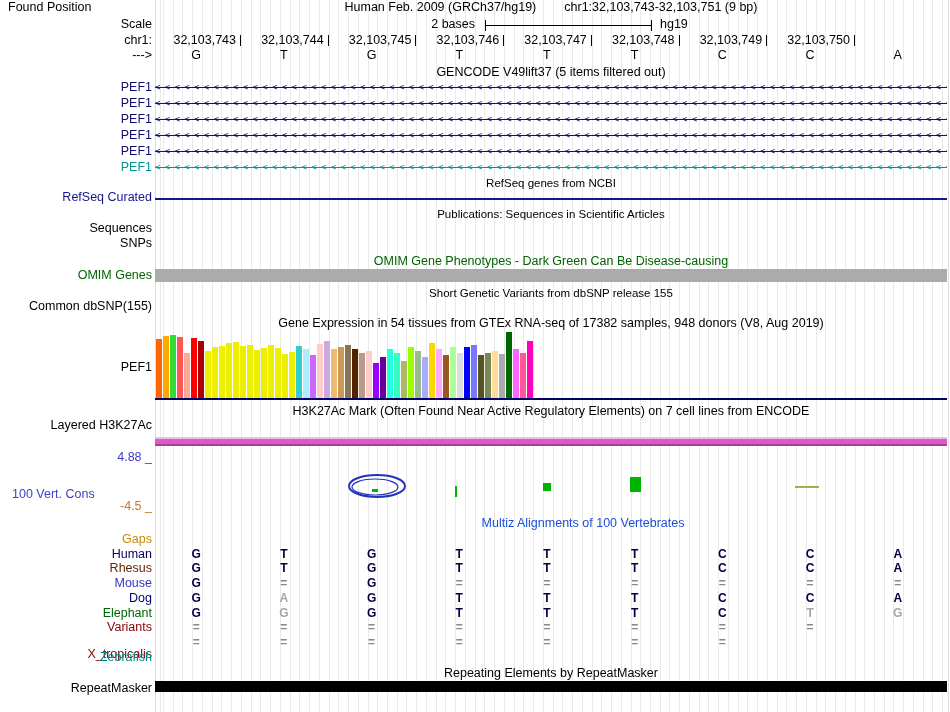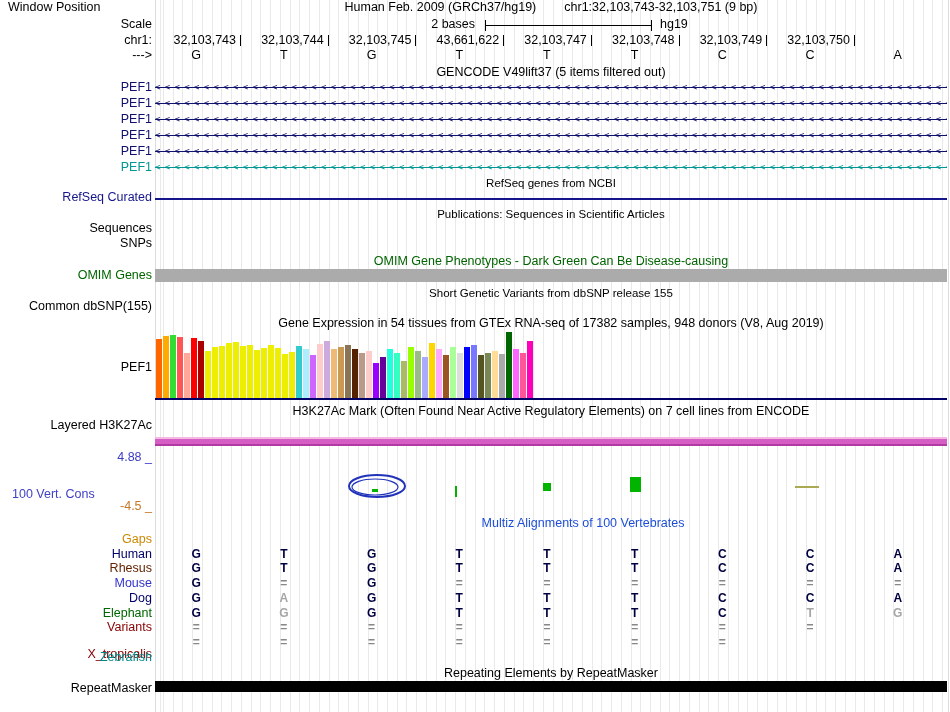--- a/index.html
+++ b/index.html
@@ -16,21 +16,21 @@
             background-position:7px 0}
   #title-row{position:absolute;left:155px;top:1px;width:792px;display:flex;justify-content:center;gap:28px;white-space:nowrap}
 </style>
 </head>
 <body>
 
 <div id="stage">
 
   <div id="track-bg"></div>
 
-  <div class="abs" style="left:8px;top:1px;white-space:nowrap">Window Position</div>
+  <div class="abs" style="left:8px;top:1px;white-space:nowrap">Found Position</div>
   <div id="title-row">
     <span>Human Feb. 2009 (GRCh37/hg19)</span>
     <span>chr1:32,103,743-32,103,751 (9 bp)</span>
   </div>
 
   <div class="lbl" style="top:18px">Scale</div>
   <div class="abs" style="left:360px;top:18px;width:115px;text-align:right">2 bases</div>
   <div class="abs" style="left:485px;top:20px;width:167px;height:11px">
     <div class="abs" style="left:0;top:0;width:1px;height:11px;background:#000"></div>
     <div class="abs" style="left:1px;right:1px;top:5px;height:1px;background:#000"></div>
@@ -81,21 +81,21 @@
   <div class="title" style="top:667px">Repeating Elements by RepeatMasker</div>
   <div class="lbl" style="top:682px">RepeatMasker</div>
   <div class="abs" id="repeat-bar" style="left: 155px; top: 681px; width: 792px; height: 11px; background: rgb(0, 0, 0);"></div>
 
 <div style="position: absolute; left: 149px; top: 34px; width: 87px; text-align: right;">32,103,743</div>
     <div style="position: absolute; left: 240px; top: 35px; width: 1px; height: 11px; background: rgb(0, 0, 0);"></div>
     <div style="position: absolute; left: 236.7px; top: 34px; width: 87px; text-align: right;">32,103,744</div>
     <div style="position: absolute; left: 327.7px; top: 35px; width: 1px; height: 11px; background: rgb(0, 0, 0);"></div>
     <div style="position: absolute; left: 324.4px; top: 34px; width: 87px; text-align: right;">32,103,745</div>
     <div style="position: absolute; left: 415.4px; top: 35px; width: 1px; height: 11px; background: rgb(0, 0, 0);"></div>
-    <div style="position: absolute; left: 412.1px; top: 34px; width: 87px; text-align: right;">43,661,622</div>
+    <div style="position: absolute; left: 412.1px; top: 34px; width: 87px; text-align: right;">32,103,746</div>
     <div style="position: absolute; left: 503.1px; top: 35px; width: 1px; height: 11px; background: rgb(0, 0, 0);"></div>
     <div style="position: absolute; left: 499.8px; top: 34px; width: 87px; text-align: right;">32,103,747</div>
     <div style="position: absolute; left: 590.8px; top: 35px; width: 1px; height: 11px; background: rgb(0, 0, 0);"></div>
     <div style="position: absolute; left: 587.5px; top: 34px; width: 87px; text-align: right;">32,103,748</div>
     <div style="position: absolute; left: 678.5px; top: 35px; width: 1px; height: 11px; background: rgb(0, 0, 0);"></div>
     <div style="position: absolute; left: 675.2px; top: 34px; width: 87px; text-align: right;">32,103,749</div>
     <div style="position: absolute; left: 766.2px; top: 35px; width: 1px; height: 11px; background: rgb(0, 0, 0);"></div>
     <div style="position: absolute; left: 762.9px; top: 34px; width: 87px; text-align: right;">32,103,750</div>
     <div style="position: absolute; left: 853.9px; top: 35px; width: 1px; height: 11px; background: rgb(0, 0, 0);"></div>
     <div style="position: absolute; left: 186.15px; top: 49px; width: 20px; text-align: center;">G</div>

